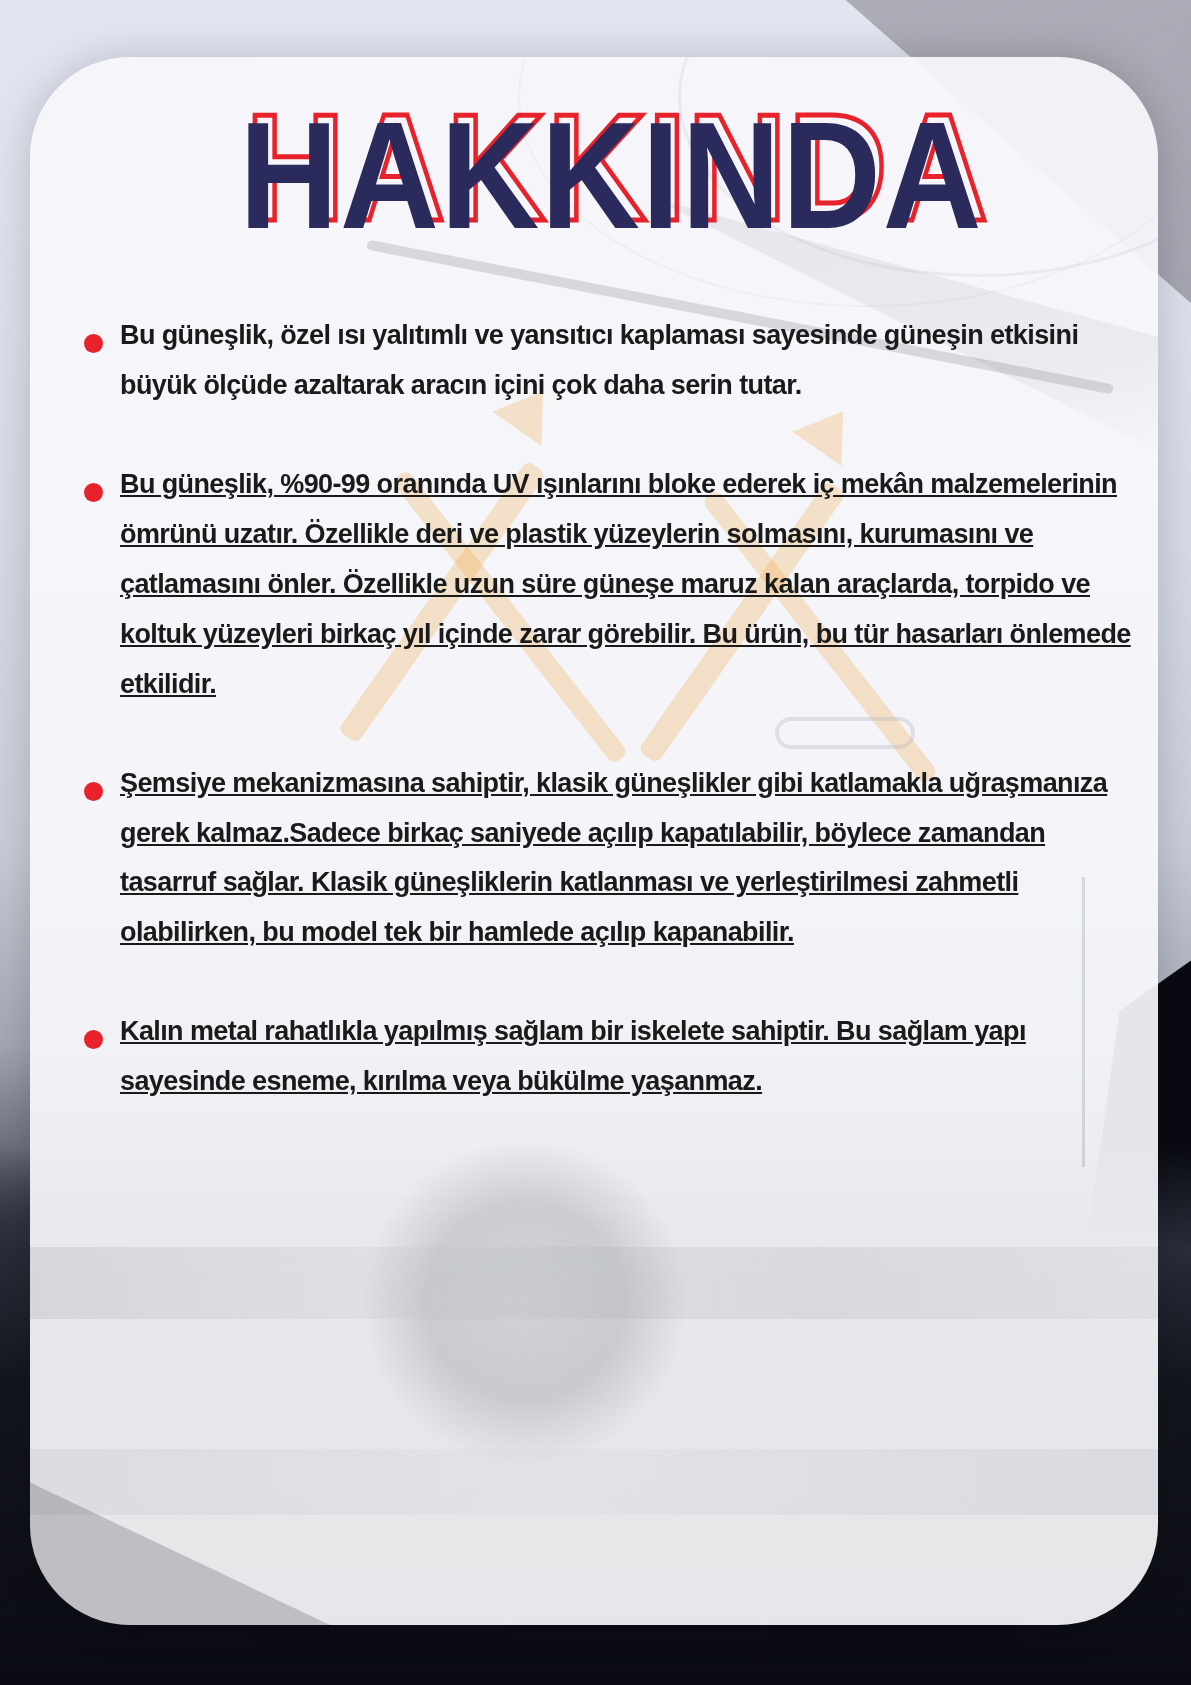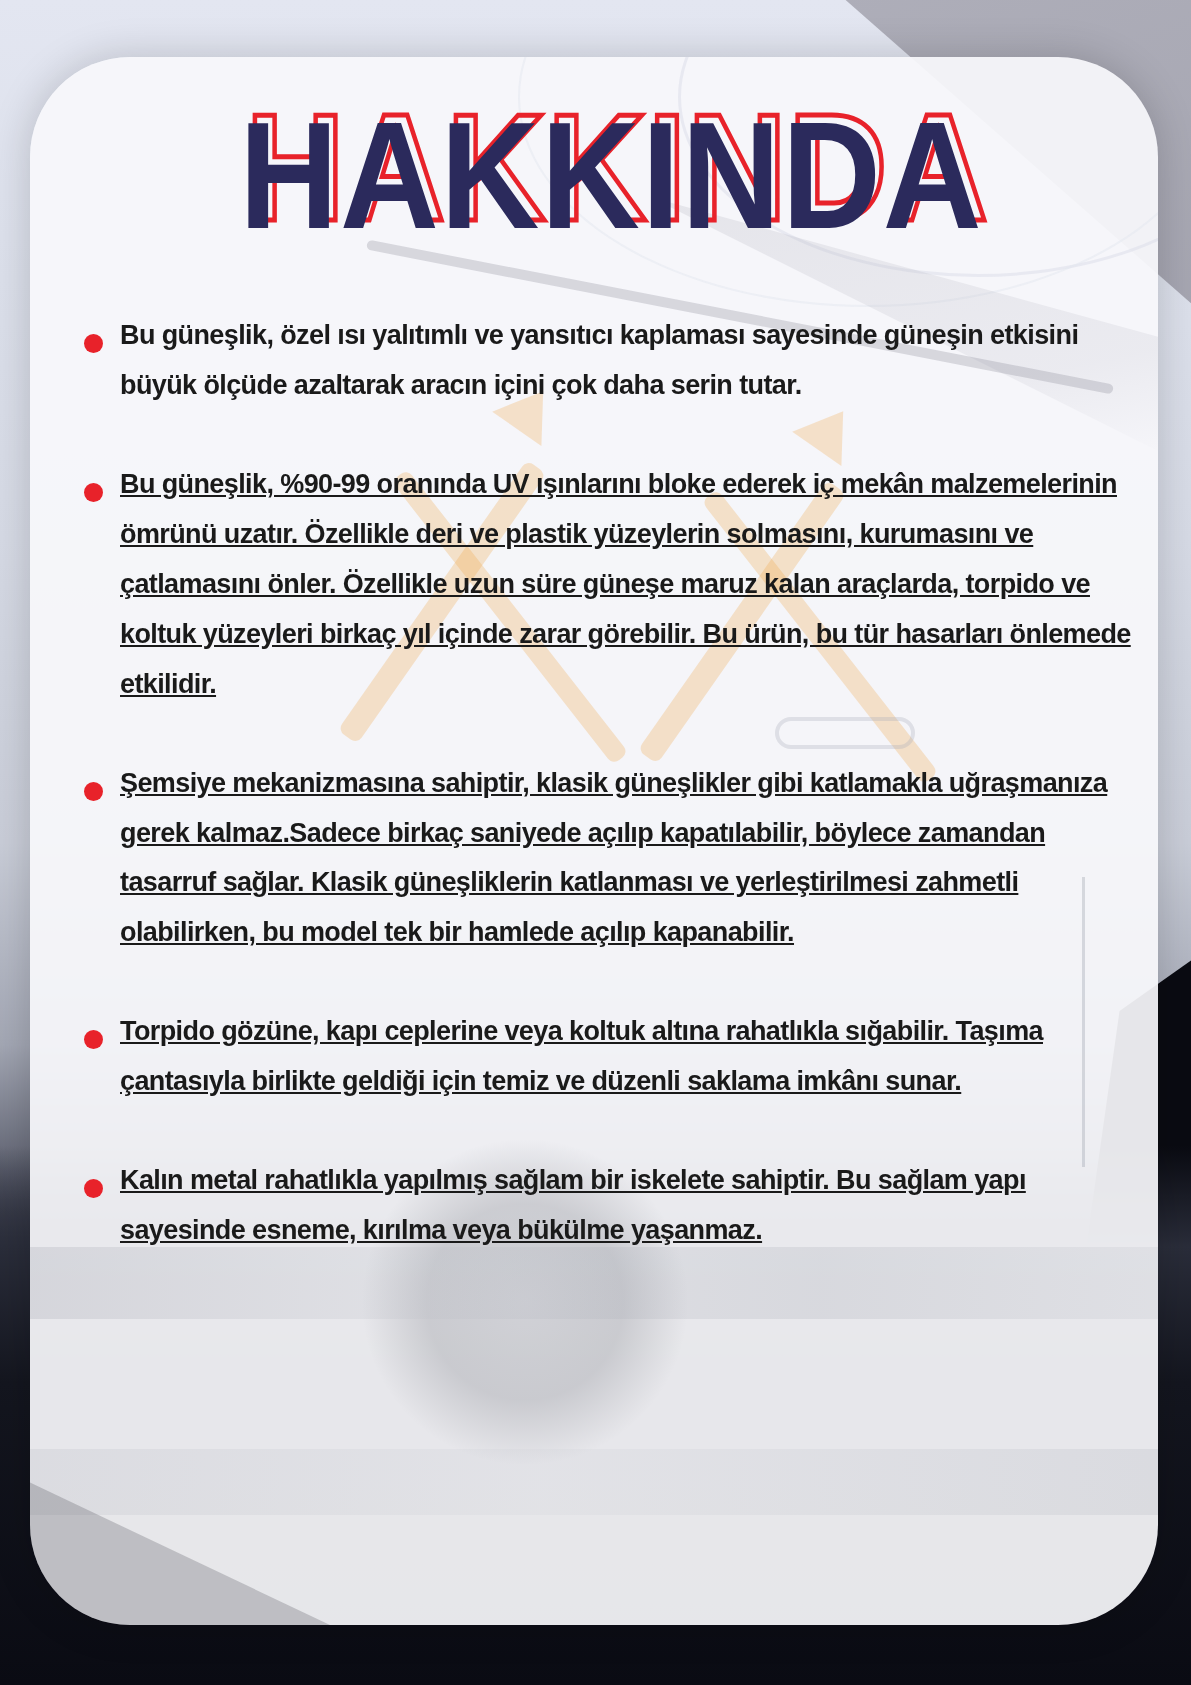--- a/index.html
+++ b/index.html
@@ -156,21 +156,17 @@
     <li>
       <span class="dot"></span>
       <span>Bu güneşlik, %90-99 oranında UV ışınlarını bloke ederek iç mekân malzemelerinin ömrünü uzatır. Özellikle deri ve plastik yüzeylerin solmasını, kurumasını ve çatlamasını önler. Özellikle uzun süre güneşe maruz kalan araçlarda, torpido ve koltuk yüzeyleri birkaç yıl içinde zarar görebilir. Bu ürün, bu tür hasarları önlemede etkilidir.</span>
     </li>
     <li>
       <span class="dot"></span>
       <span>Şemsiye mekanizmasına sahiptir, klasik güneşlikler gibi katlamakla uğraşmanıza gerek kalmaz.Sadece birkaç saniyede açılıp kapatılabilir, böylece zamandan tasarruf sağlar. Klasik güneşliklerin katlanması ve yerleştirilmesi zahmetli olabilirken, bu model tek bir hamlede açılıp kapanabilir.</span>
     </li>
     <li>
       <span class="dot"></span>
-      <span>Torpido gözüne, kapı ceplerine veya koltuk altına rahatlıkla sığabilir. Taşıma çantasıyla birlikte geldiği için temiz ve düzenli saklama imkânı sunar.</span>
-    </li>
-    <li>
-      <span class="dot"></span>
       <span>Kalın metal rahatlıkla yapılmış sağlam bir iskelete sahiptir. Bu sağlam yapı sayesinde esneme, kırılma veya bükülme yaşanmaz.</span>
     </li>
 
   </ul>
 </div>
 
 </body></html>

